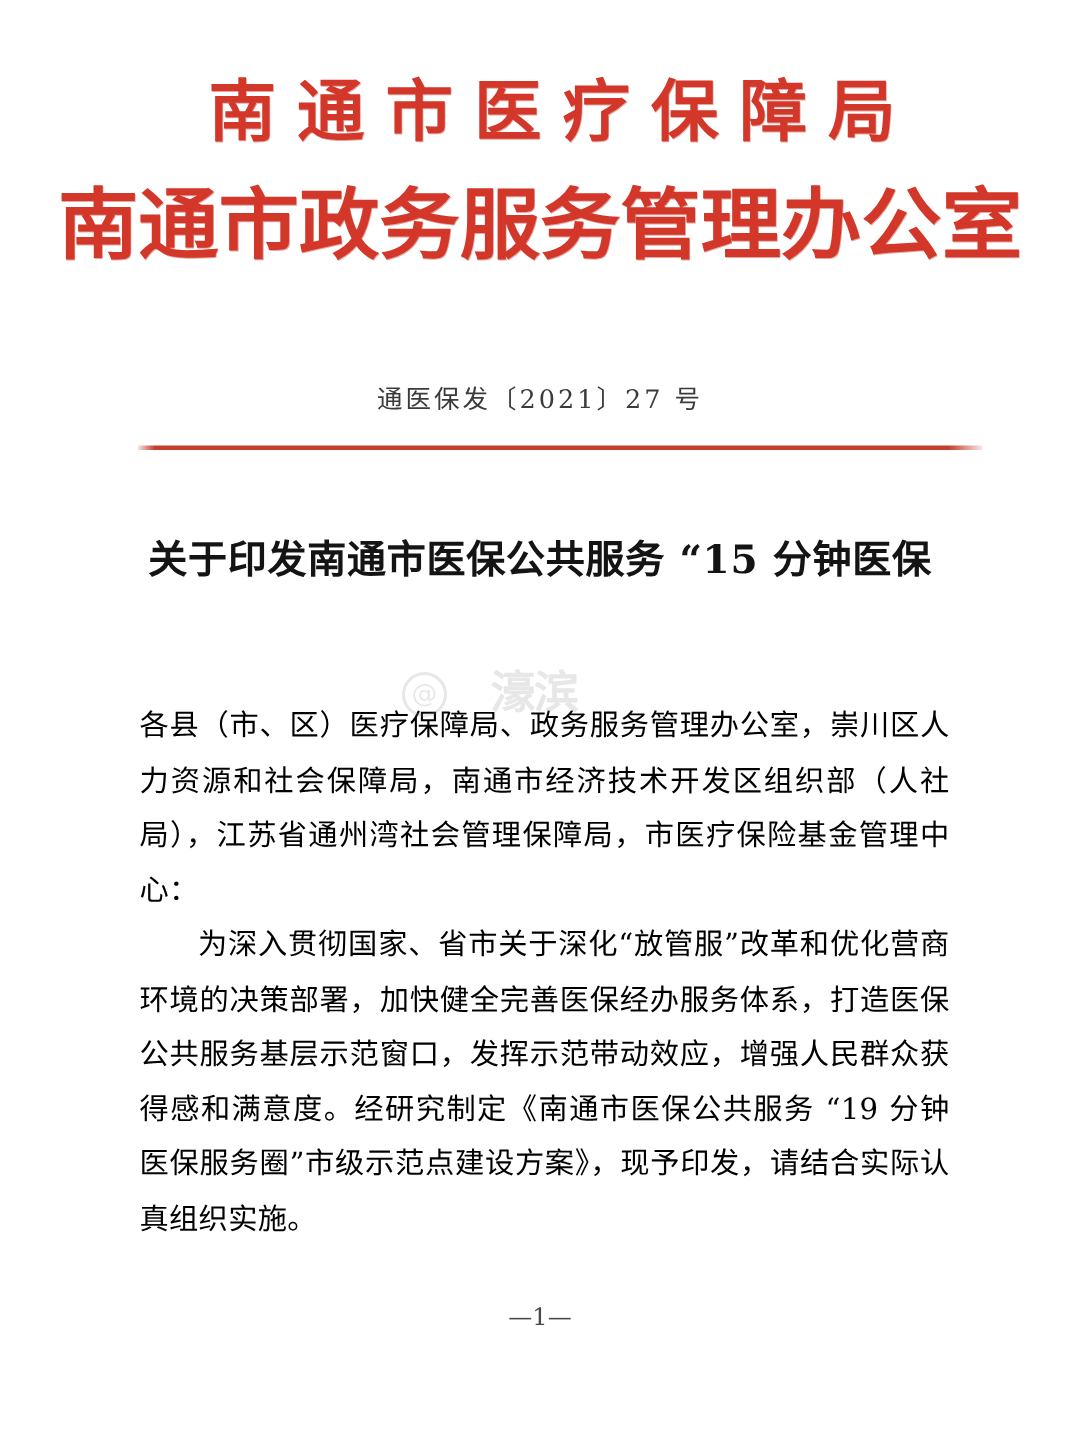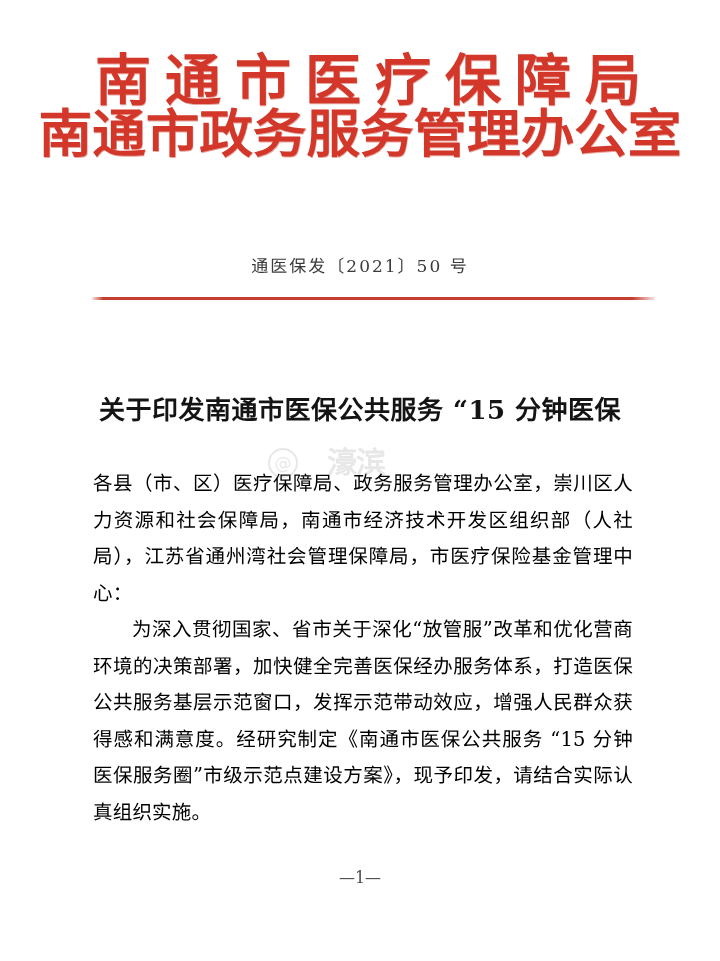--- a/index.html
+++ b/index.html
@@ -36,24 +36,24 @@
     display: block;
     color: #d2372a;
     font-family: "DejaVu Serif", "Liberation Serif", serif;
     font-weight: 700;
     white-space: nowrap;
     line-height: 1.0;
     text-shadow: 0.5px 0.5px 0 rgba(200, 60, 45, 0.45);
   }
 
   .letterhead-line-1 {
-    font-size: 56px;
+    font-size: 45px;
     letter-spacing: 14px;
     padding-left: 30px;
-    margin-bottom: 0;
+    margin-bottom: 28px;
   }
 
   .letterhead-line-2 {
     font-size: 52px;
     letter-spacing: 0px;
     transform: scaleX(1.03);
   }
 
   
   .doc-number {
@@ -94,21 +94,20 @@
     font-weight: 700;
     line-height: 44px;
     color: #141414;
     letter-spacing: 0.5px;
     font-family: "DejaVu Serif", "Liberation Serif", serif;
   }
 
   .doc-title .title-line {
     display: block;
     white-space: nowrap;
-    margin-top: 36px;
   }
 
   
   .doc-body {
     position: absolute;
     left: 93px;
     top: 466px;
     width: 540px;
     font-size: 19.5px;
     line-height: 36.5px;
@@ -182,31 +181,31 @@
 </head>
 <body>
 
 <div class="page">
 
   <div class="letterhead">
     <span class="letterhead-line letterhead-line-1">南通市医疗保障局</span>
     <span class="letterhead-line letterhead-line-2">南通市政务服务管理办公室</span>
   </div>
 
-  <div class="doc-number">通医保发〔2021〕50 号</div>
+  <div class="doc-number">通医保发〔2021〕27 号</div>
 
   <div class="red-rule"></div>
 
   <div class="doc-title">
     <span class="title-line">关于印发南通市医保公共服务 “15 分钟医保</span>
   </div>
 
   <div class="doc-body">
     <p>各县（市、区）医疗保障局、政务服务管理办公室，崇川区人力资源和社会保障局，南通市经济技术开发区组织部（人社局），江苏省通州湾社会管理保障局，市医疗保险基金管理中心：</p>
-    <p class="indent">为深入贯彻国家、省市关于深化“放管服”改革和优化营商环境的决策部署，加快健全完善医保经办服务体系，打造医保公共服务基层示范窗口，发挥示范带动效应，增强人民群众获得感和满意度。经研究制定《南通市医保公共服务 “15 分钟医保服务圈”市级示范点建设方案》，现予印发，请结合实际认真组织实施。</p>
+    <p class="indent">为深入贯彻国家、省市关于深化“放管服”改革和优化营商环境的决策部署，加快健全完善医保经办服务体系，打造医保公共服务基层示范窗口，发挥示范带动效应，增强人民群众获得感和满意度。经研究制定《南通市医保公共服务 “19 分钟医保服务圈”市级示范点建设方案》，现予印发，请结合实际认真组织实施。</p>
   </div>
 
   <div class="watermark">
     <div class="watermark-mark">
       <span class="watermark-at">@</span>
       <span class="watermark-text">濠滨</span>
     </div>
   </div>
 
   <div class="page-number">—1—</div>

